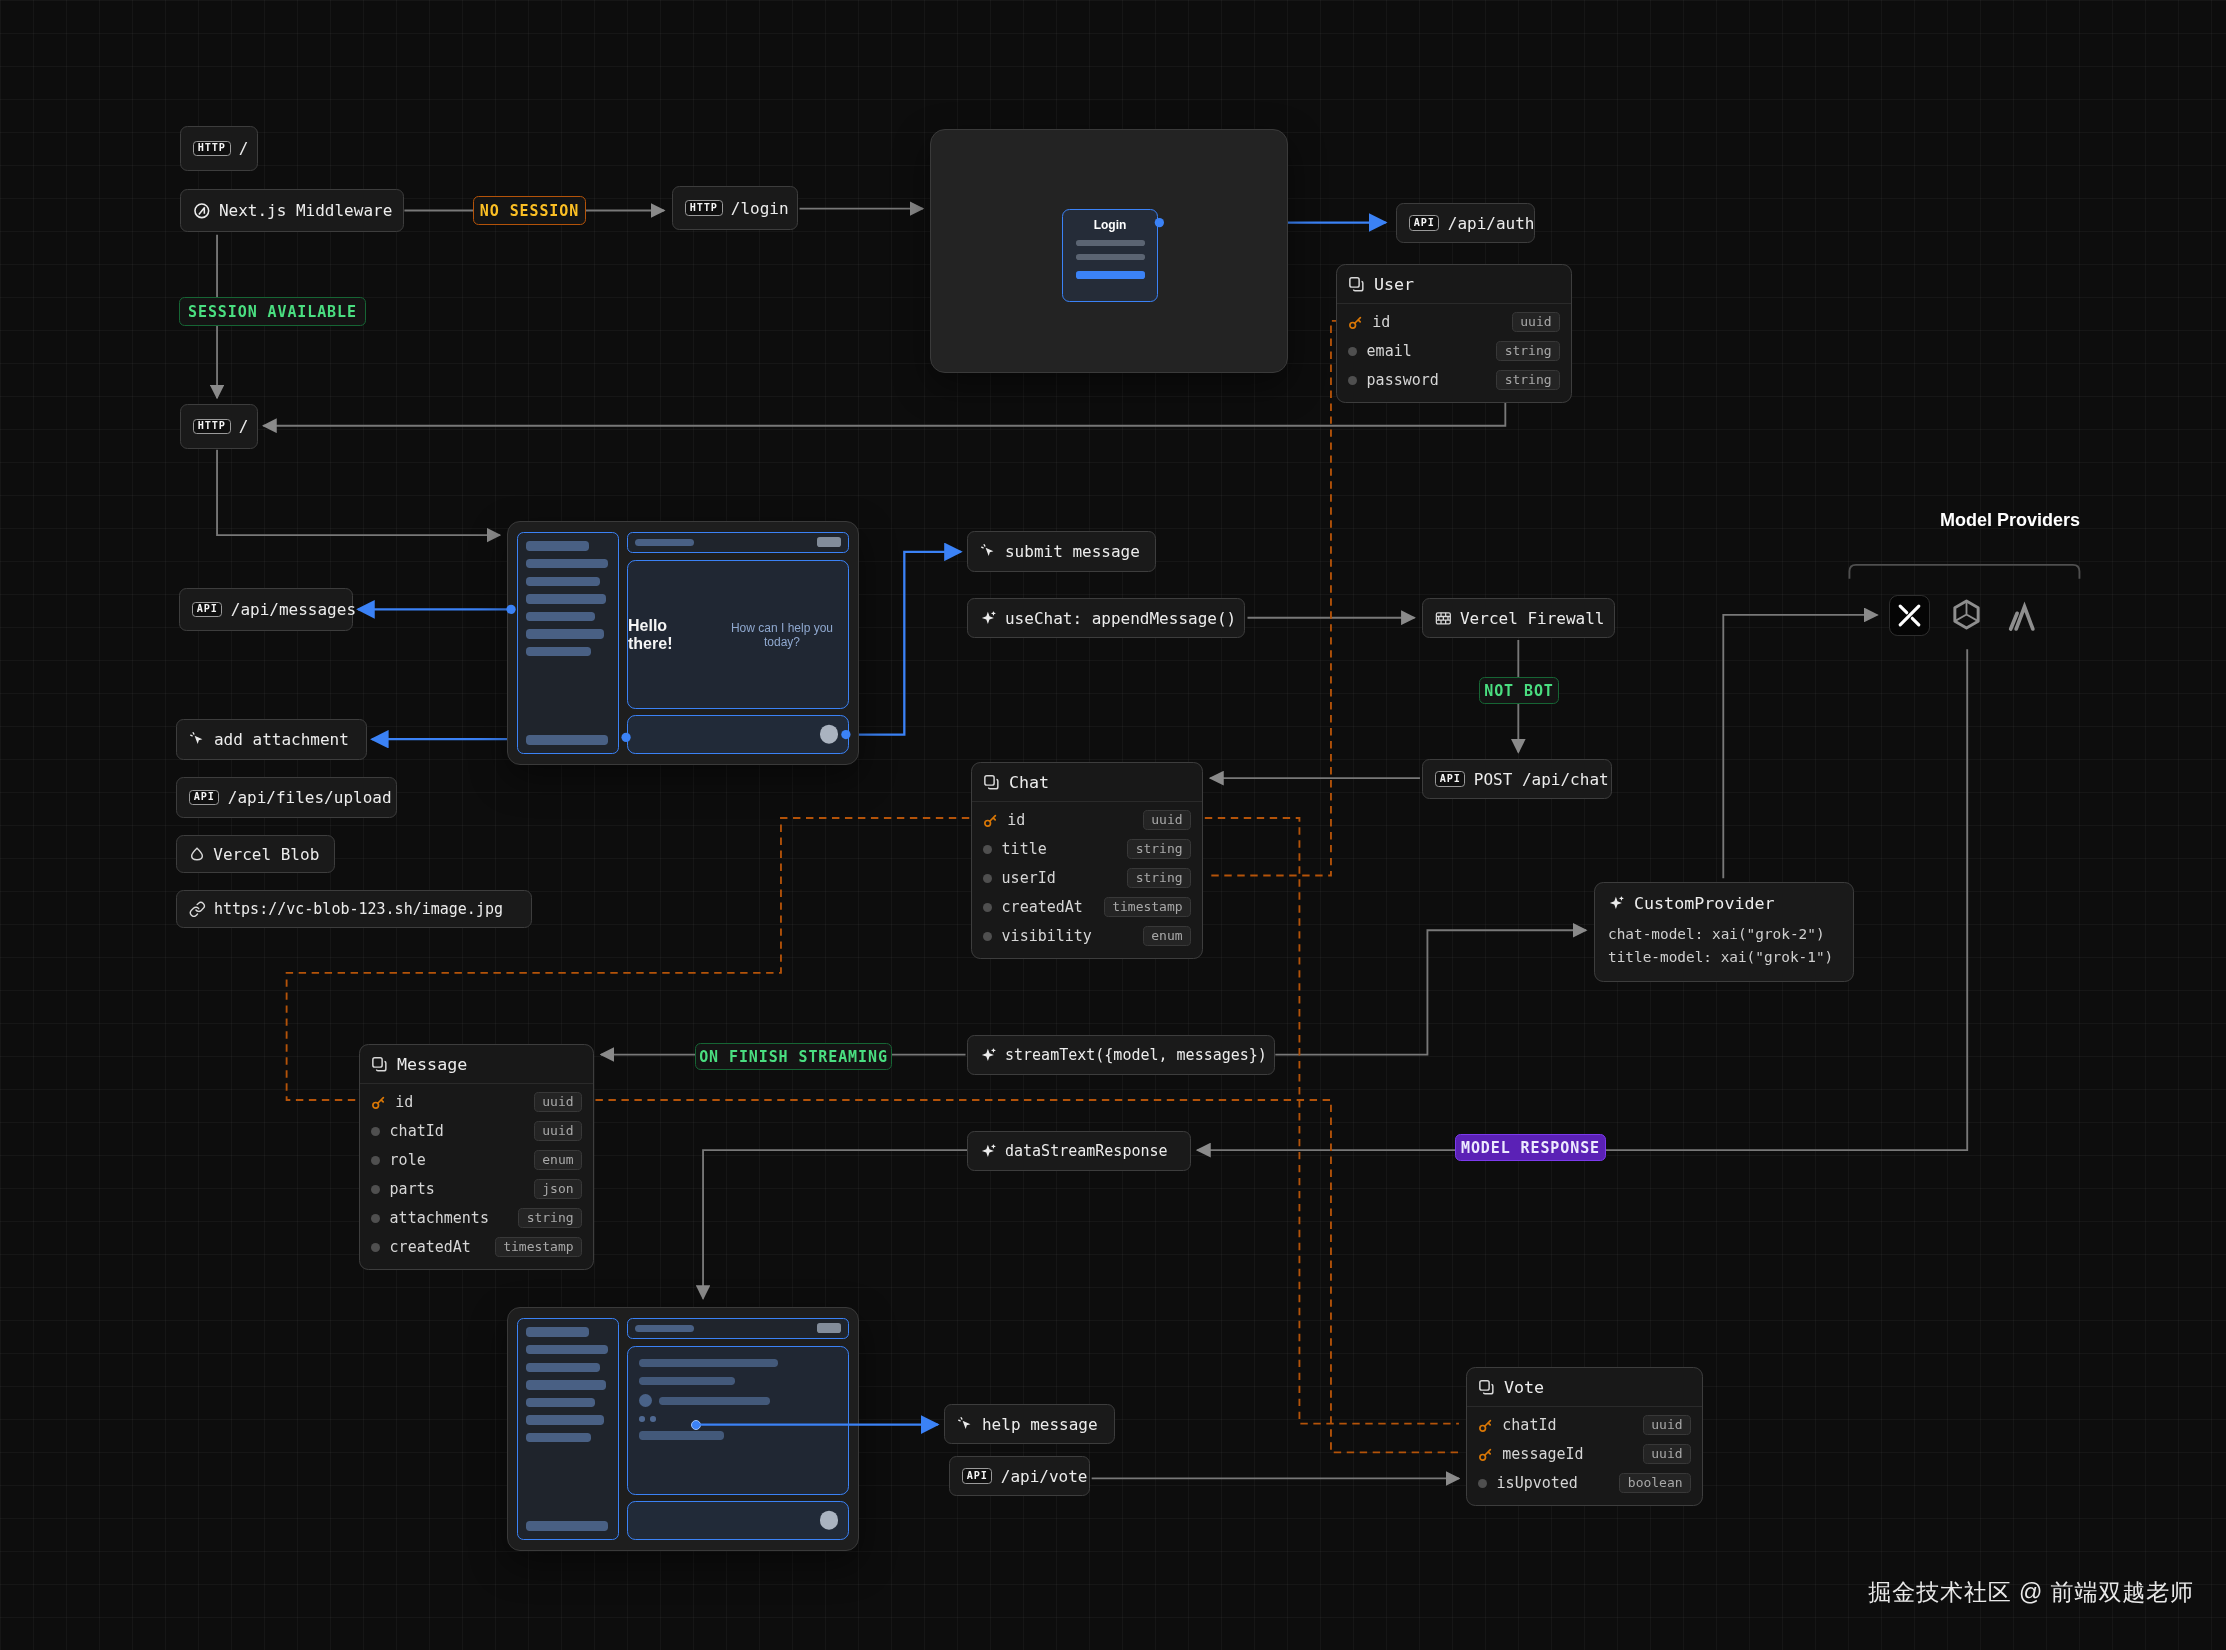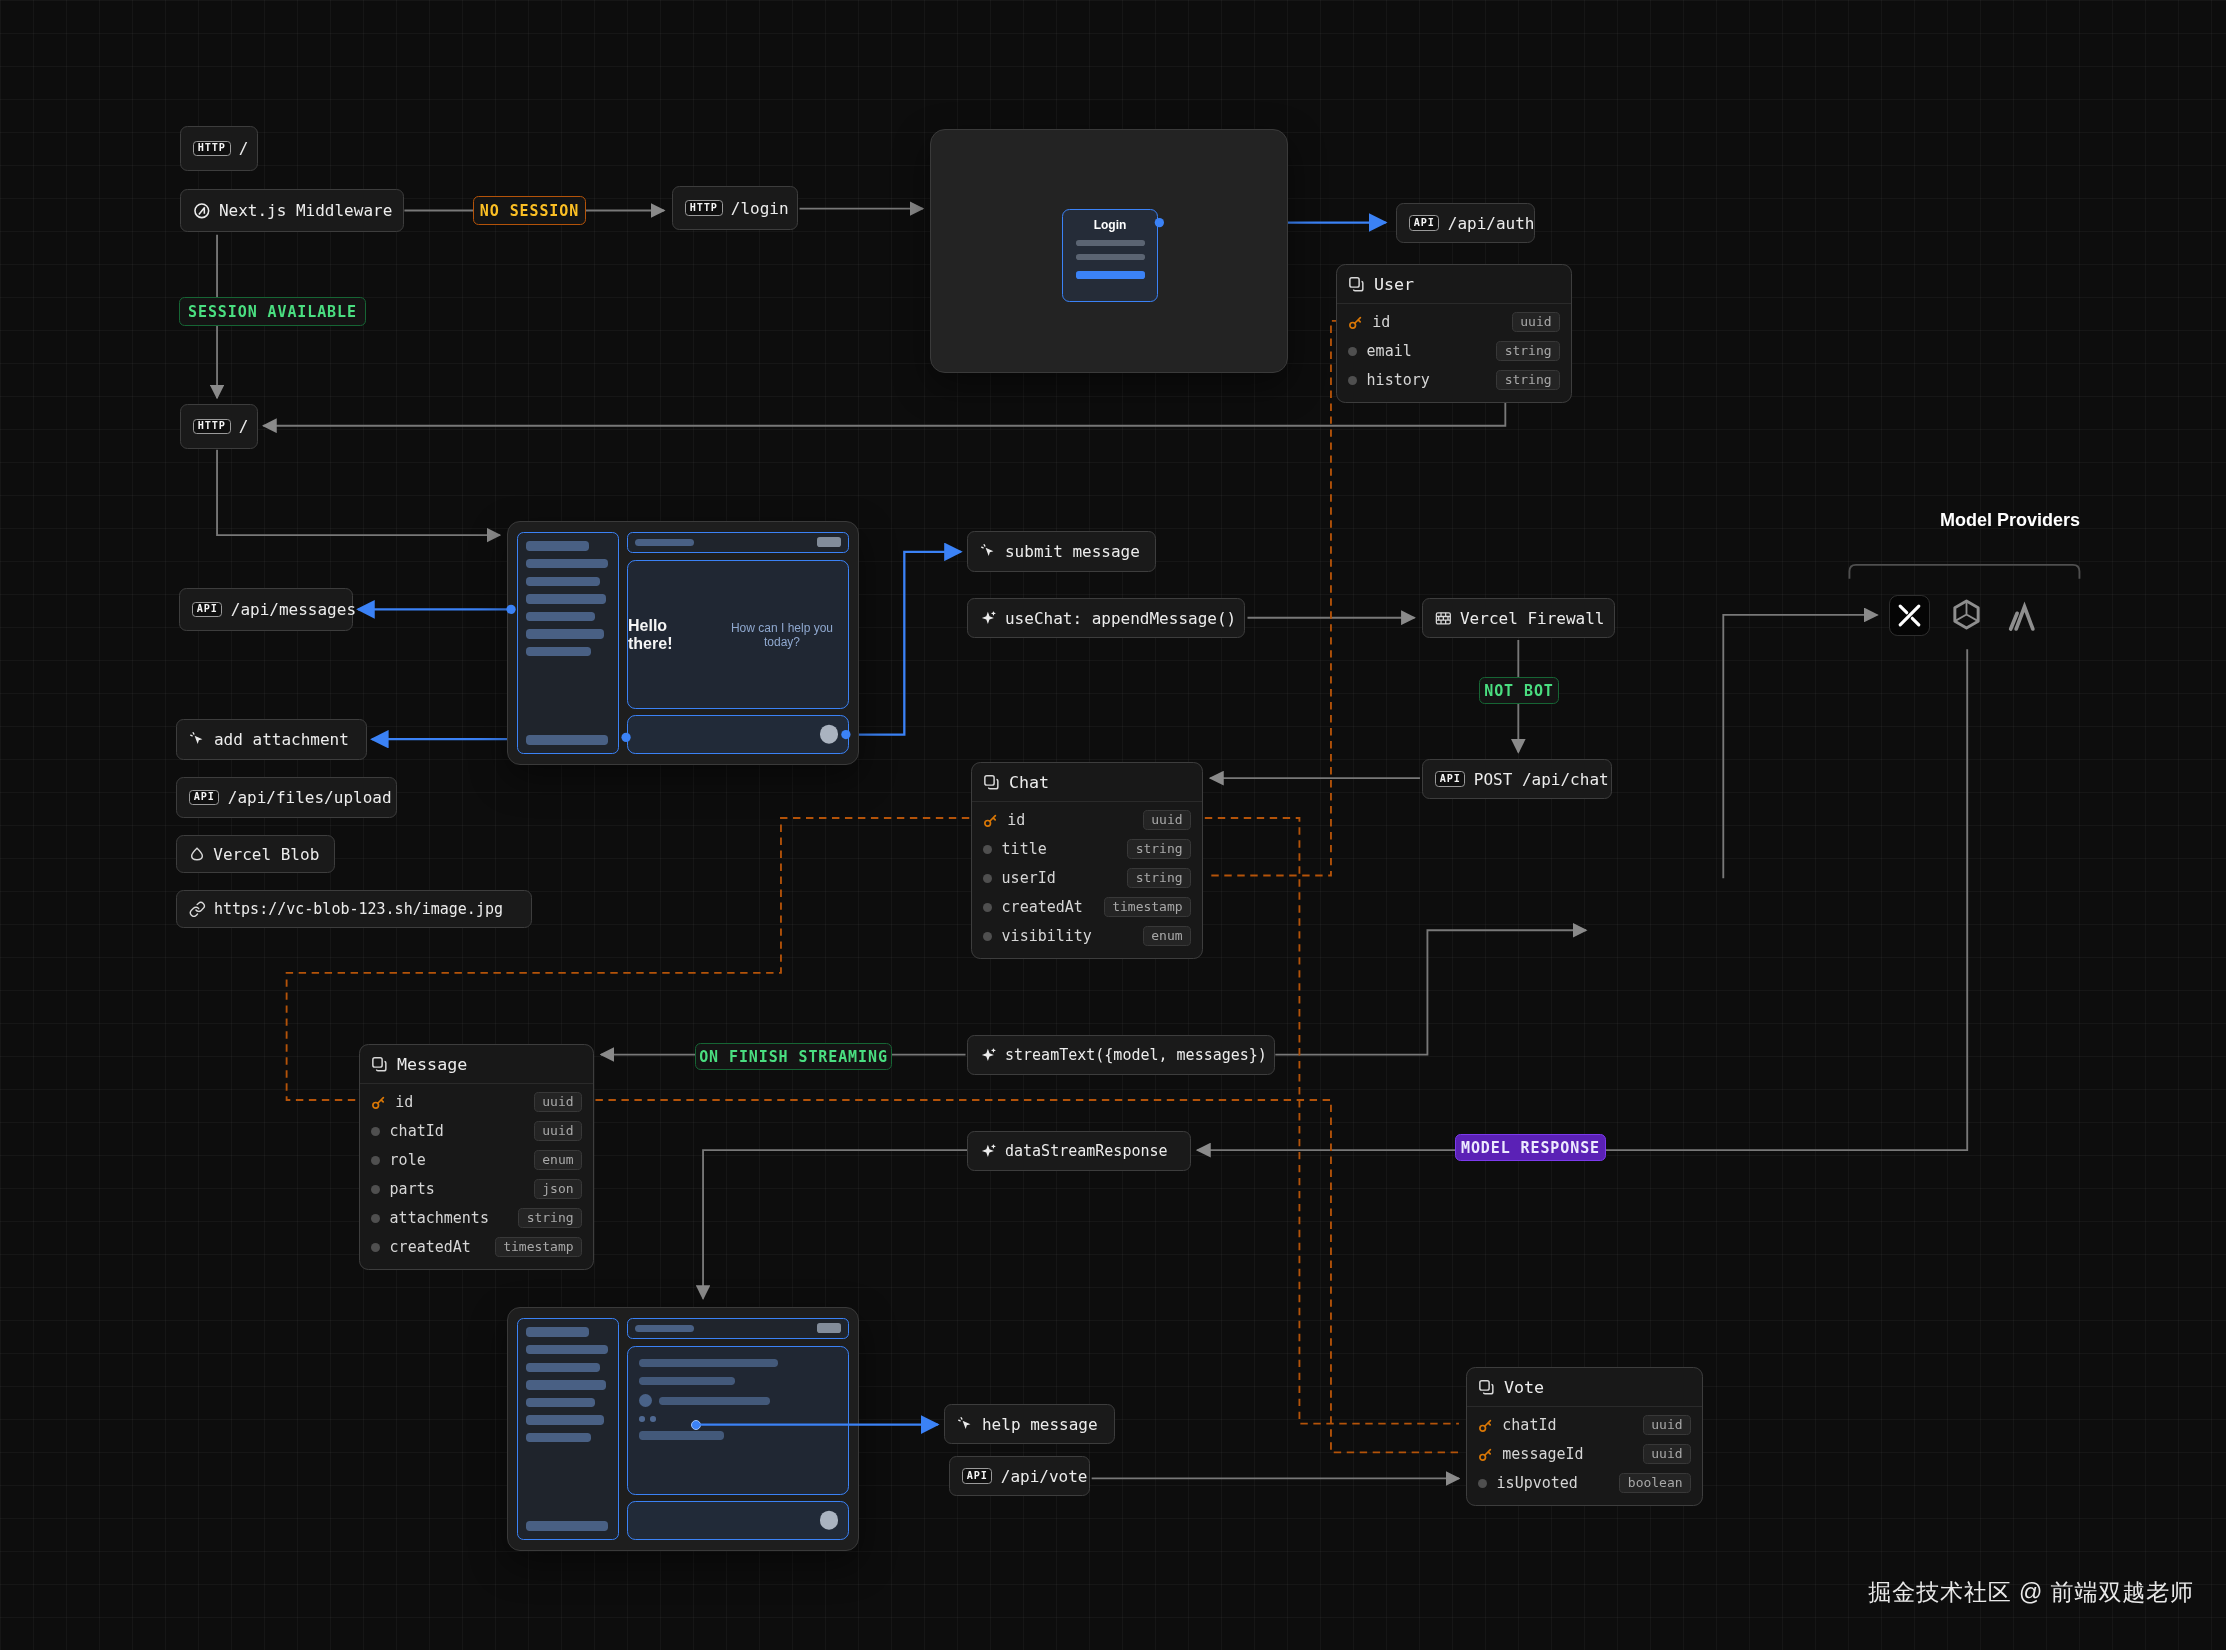--- a/index.html
+++ b/index.html
@@ -288,20 +288,33 @@
       </svg>
     </span>
     <span>help message</span>
   </div>
 
   <div class="node" style="left:949px;top:1456px;width:141px;height:40px">
     <span class="chip">API</span>
     <span>/api/vote</span>
   </div>
 
+  <div class="provider" style="left:1594px;top:882px;width:260px">
+    <div class="phead">
+      <span class="nicon">
+        <svg viewBox="0 0 18 18" width="16.7" height="16.7">
+          <path d="M8.5 2 L10.2 6.8 L15 8.5 L10.2 10.2 L8.5 15 L6.8 10.2 L2 8.5 L6.8 6.8 Z" fill="#ececec"></path>
+          <path d="M14.5 2.2 V5.2 M13 3.7 H16" stroke="#ececec" stroke-width="1.3" stroke-linecap="round"></path>
+        </svg>
+      </span>
+      <span>CustomProvider</span>
+    </div>
+    <div class="pline">chat-model: xai("grok-2")</div>
+    <div class="pline">title-model: xai("grok-1")</div>
+  </div>
 
   <div class="entity" style="left:1336px;top:264px;width:236px">
     <div class="ehead">
       <span class="eico">
         <svg viewBox="0 0 18 18" width="16.7" height="16.7" fill="none" stroke="#d8d8d8" stroke-width="1.6" stroke-linejoin="round">
           <rect x="2" y="2" width="10" height="10" rx="2"></rect>
             <path d="M6 14.5 A1.5 1.5 0 0 0 7.5 16 H14 A2 2 0 0 0 16 14 V7.5 A1.5 1.5 0 0 0 14.5 6"></path>
         </svg>
       </span>
       <span>User</span>
@@ -318,21 +331,21 @@
       <span class="fname">id</span>
       <span class="ftype">uuid</span>
     </div>
     <div class="erow">
       <span class="dotb"></span>
       <span class="fname">email</span>
       <span class="ftype">string</span>
     </div>
     <div class="erow">
       <span class="dotb"></span>
-      <span class="fname">history</span>
+      <span class="fname">password</span>
       <span class="ftype">string</span>
     </div>
   </div>
 
   <div class="entity" style="left:971px;top:762px;width:232px">
     <div class="ehead">
       <span class="eico">
         <svg viewBox="0 0 18 18" width="16.7" height="16.7" fill="none" stroke="#d8d8d8" stroke-width="1.6" stroke-linejoin="round">
           <rect x="2" y="2" width="10" height="10" rx="2"></rect>
             <path d="M6 14.5 A1.5 1.5 0 0 0 7.5 16 H14 A2 2 0 0 0 16 14 V7.5 A1.5 1.5 0 0 0 14.5 6"></path>

